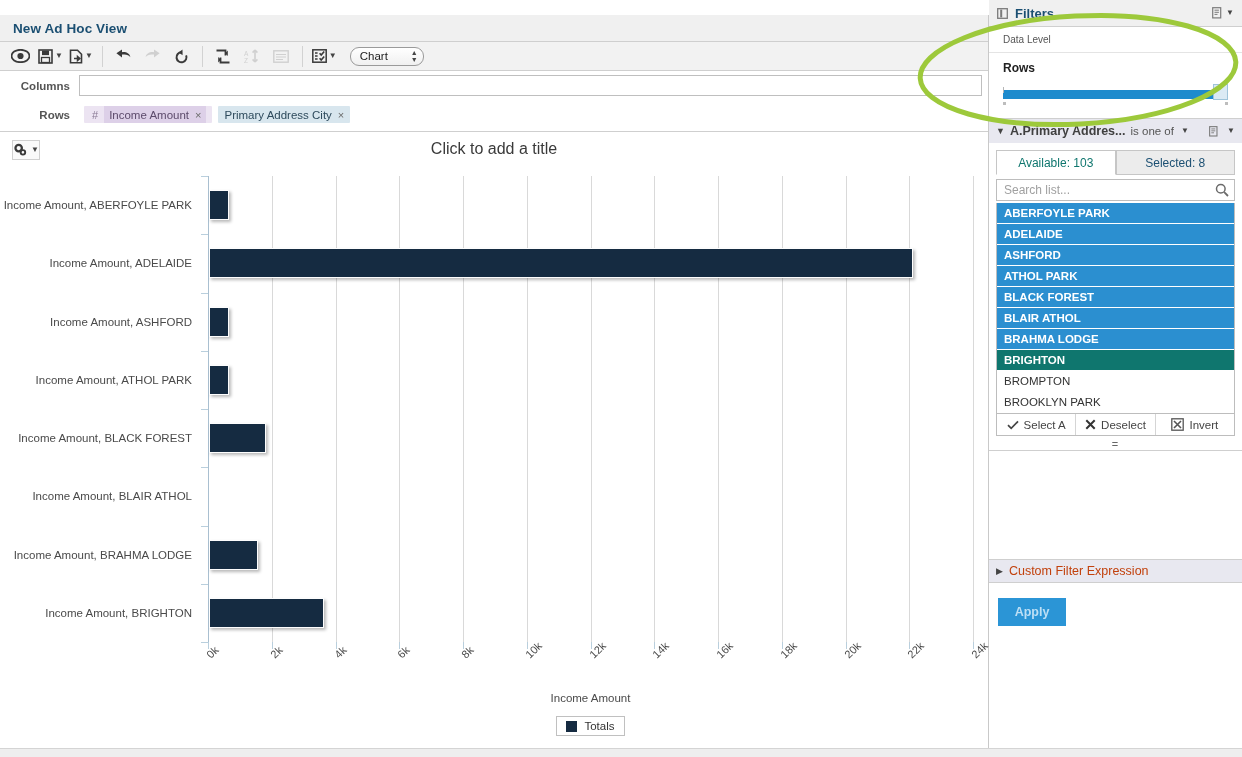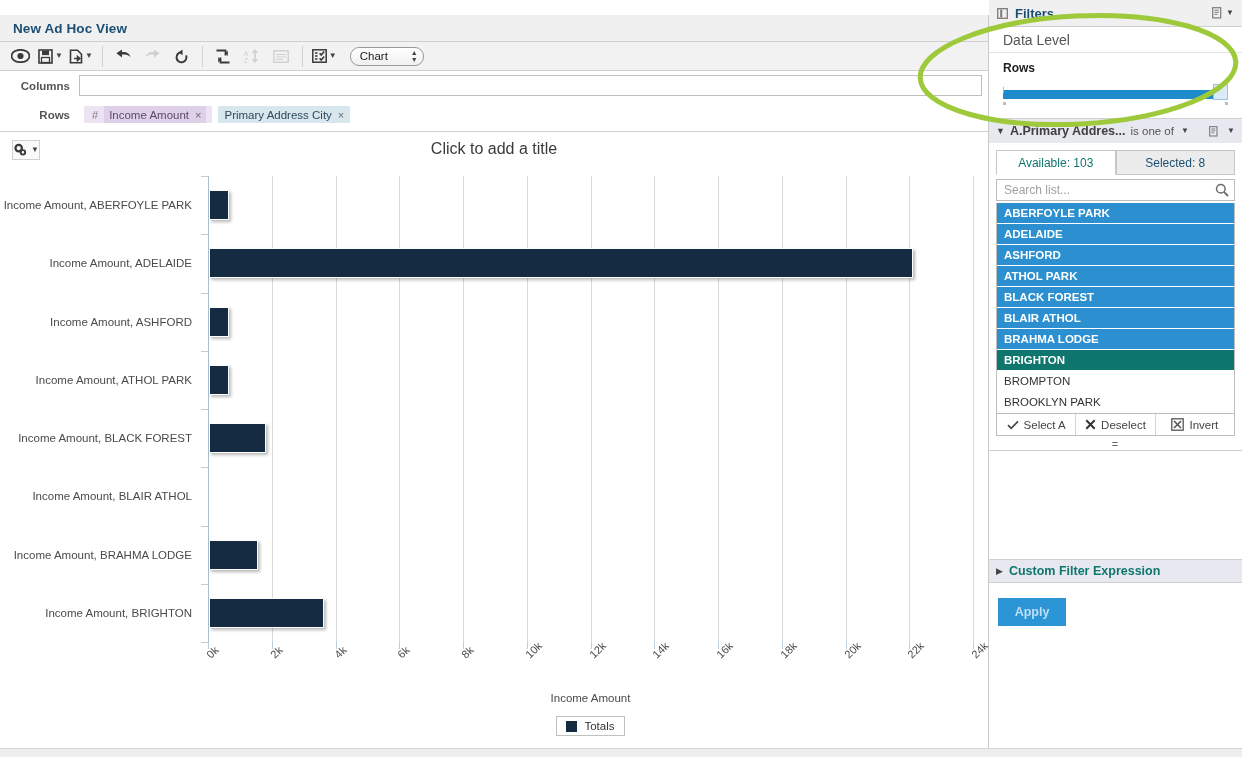--- a/index.html
+++ b/index.html
@@ -159,21 +159,21 @@
   }
   .fhead {
     height: 27px; background: #f0f0f0; border-bottom: 1px solid #cfcfcf;
     display: flex; align-items: center; padding: 0 8px; box-sizing: border-box;
   }
   .fhead .ftitle { font-size: 13px; font-weight: bold; color: #1b4f72; margin-left: 7px; }
   .fhead .spacer { flex: 1; }
 
   .datalevel {
     height: 26px; display: flex; align-items: center;
-    padding-left: 14px; font-size: 14px; color: #555;
+    padding-left: 14px; font-size: 10px; color: #555;
     border-bottom: 1px solid #e4e4e4;
     box-sizing: border-box;
   }
   .rowsfilter { padding: 8px 14px 12px 14px; border-bottom: 1px solid #cfcfcf; }
   .rowsfilter .rlabel { font-weight: bold; font-size: 12px; color: #222; margin-bottom: 9px; }
   .sliderwrap { position: relative; height: 22px; }
   .slidertrack {
     position: absolute; left: 0; right: 0; top: 6px; height: 9px;
     background: #e9e9e9; border: 1px solid #d5d5d5; box-sizing: border-box;
   }
@@ -241,21 +241,21 @@
   .resize { text-align: center; color: #666; font-size: 11px; letter-spacing: 1px; margin-top: 2px; }
 
   .cfe {
     position: absolute; left: 0; bottom: 51px; width: 253px;
     height: 24px; background: #e8e8f0;
     border-top: 1px solid #cfcfcf; border-bottom: 1px solid #cfcfcf;
     display: flex; align-items: center; gap: 6px; padding: 0 7px;
     box-sizing: border-box; cursor: pointer;
   }
   .cfe .tri { font-size: 9px; color: #444; }
-  .cfe .cfetext { font-weight: bold; font-size: 12.5px; color: #0f766e; }
+  .cfe .cfetext { font-weight: normal; font-size: 12.5px; color: #c2410c; }
 
   .applywrap { position: absolute; left: 0; bottom: 8px; width: 253px; padding-left: 9px; box-sizing: border-box; }
   .applybtn {
     width: 68px; height: 28px; background: #2b95d6; color: #bddff5;
     font-size: 12.5px; font-weight: bold; display: flex; align-items: center;
     justify-content: center; cursor: pointer;
   }
 
   
   .pagescroll {

